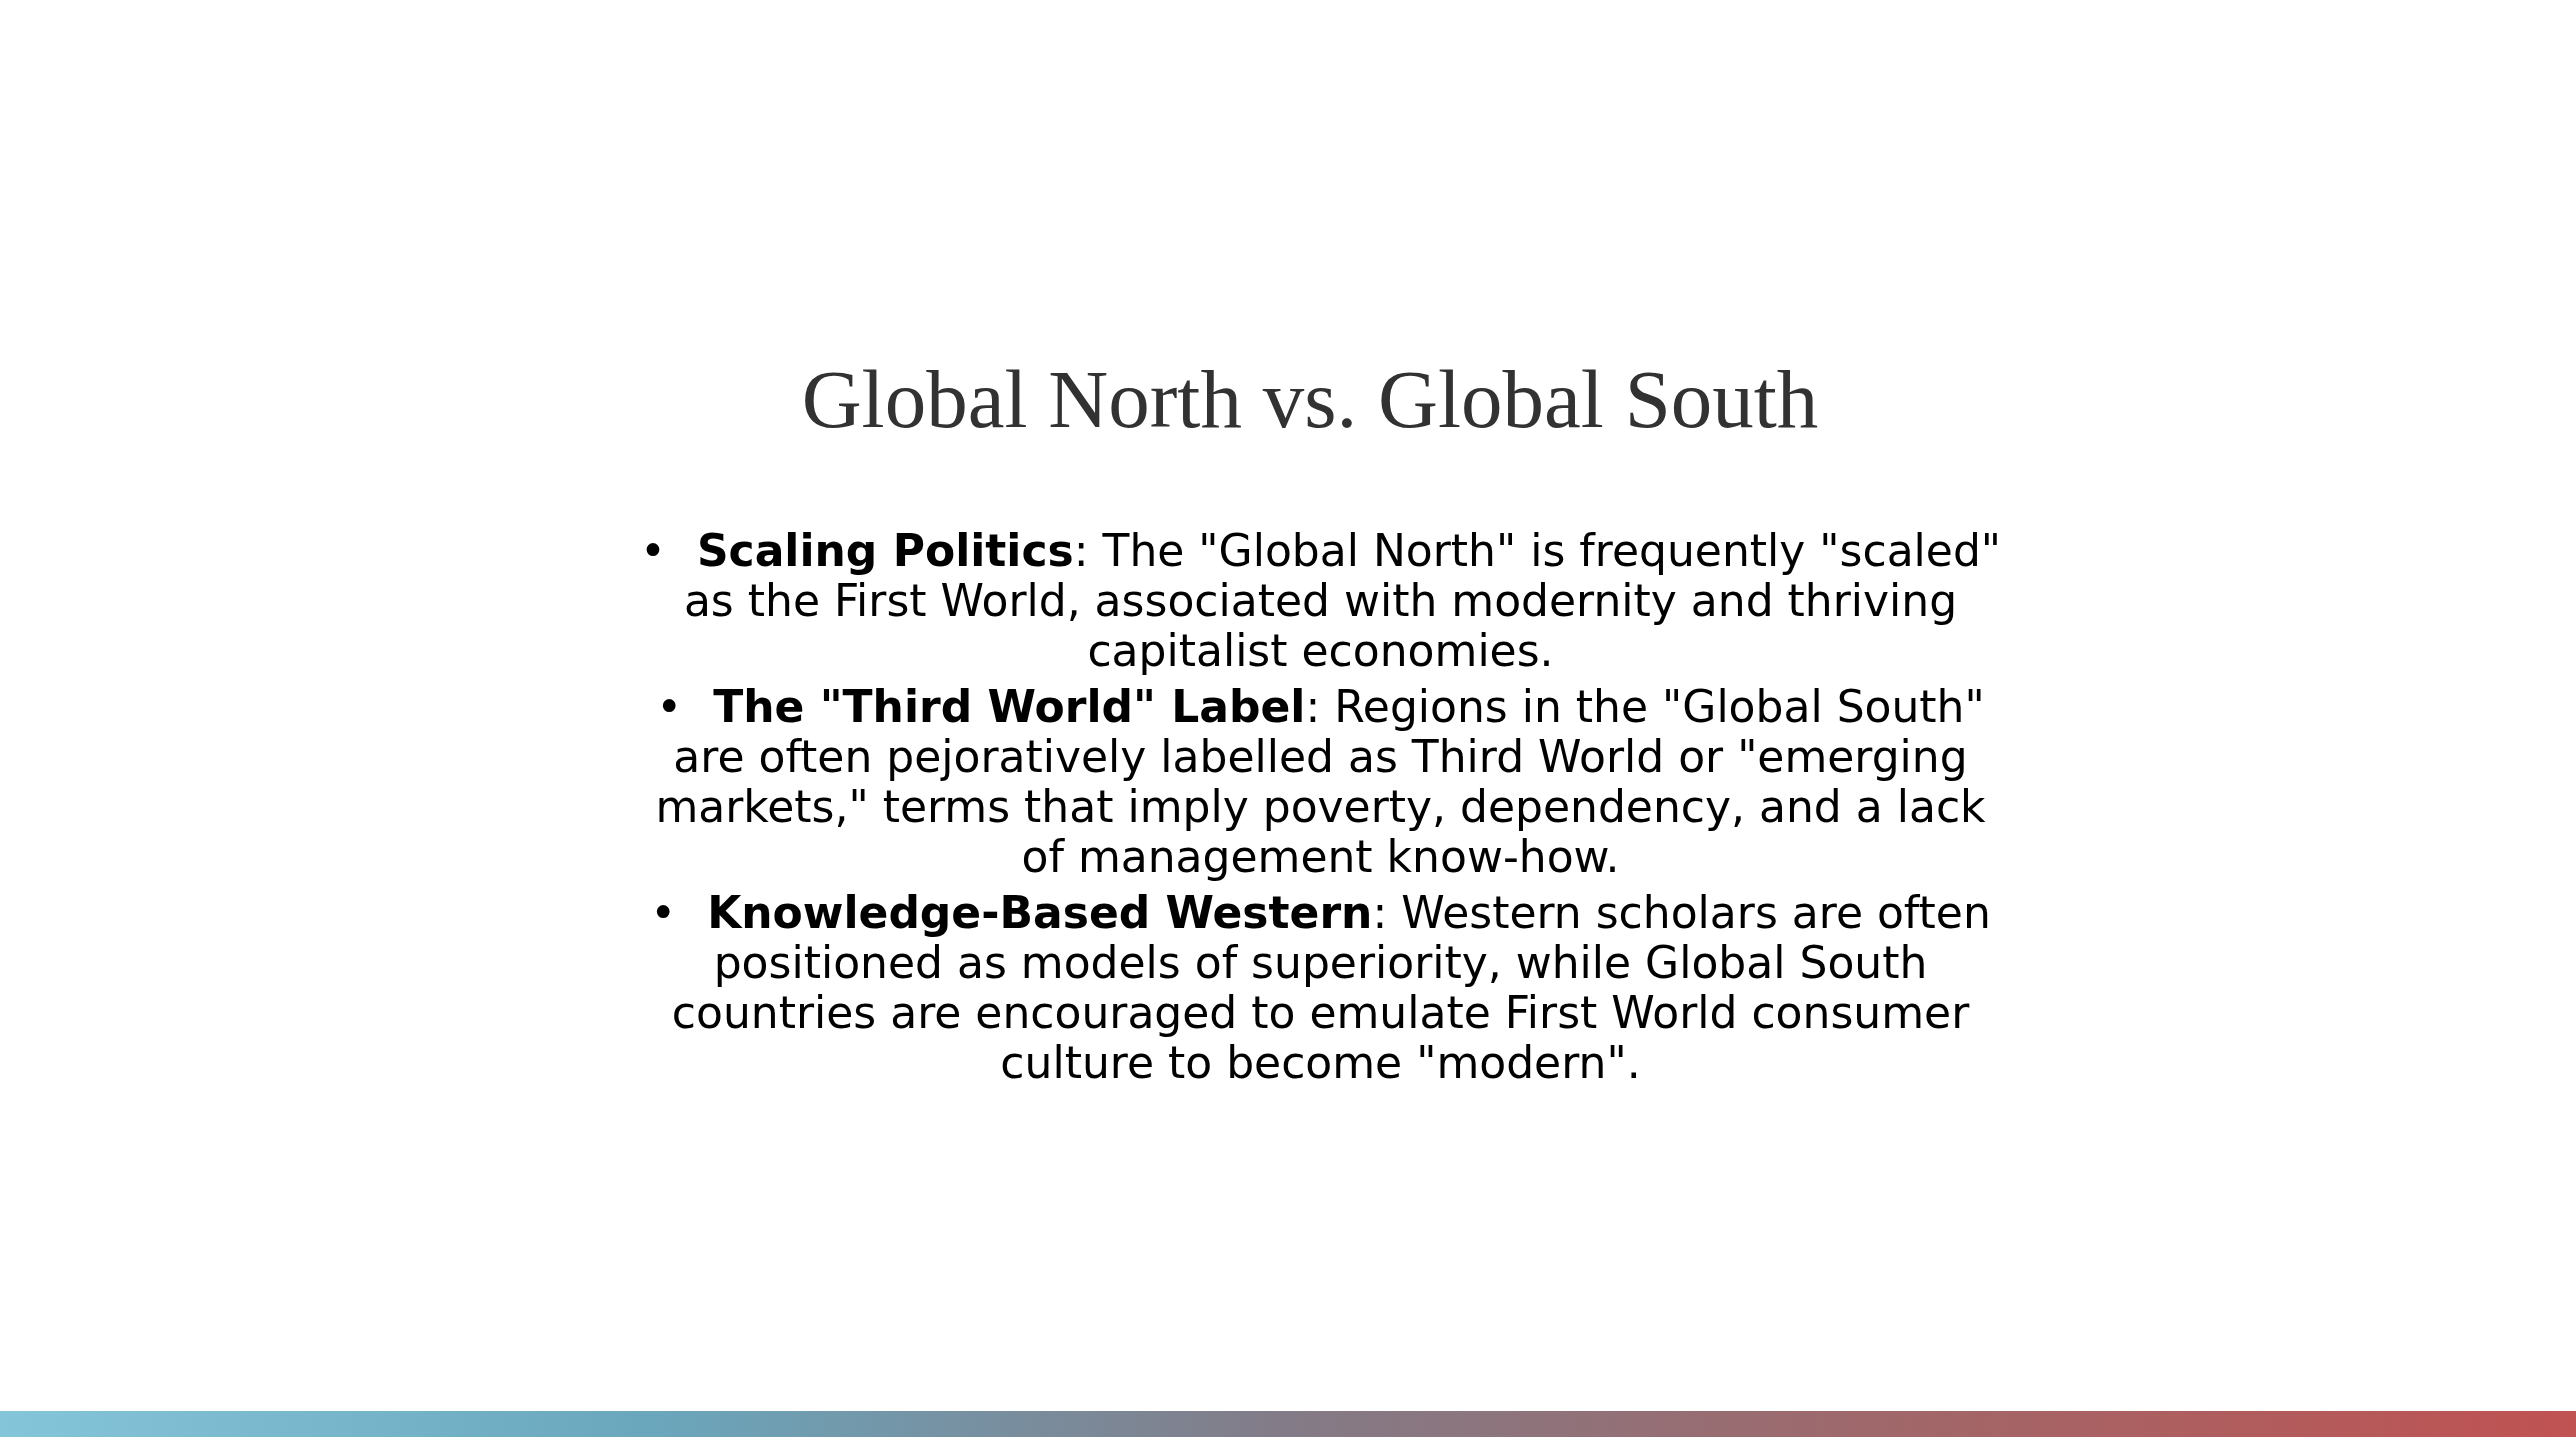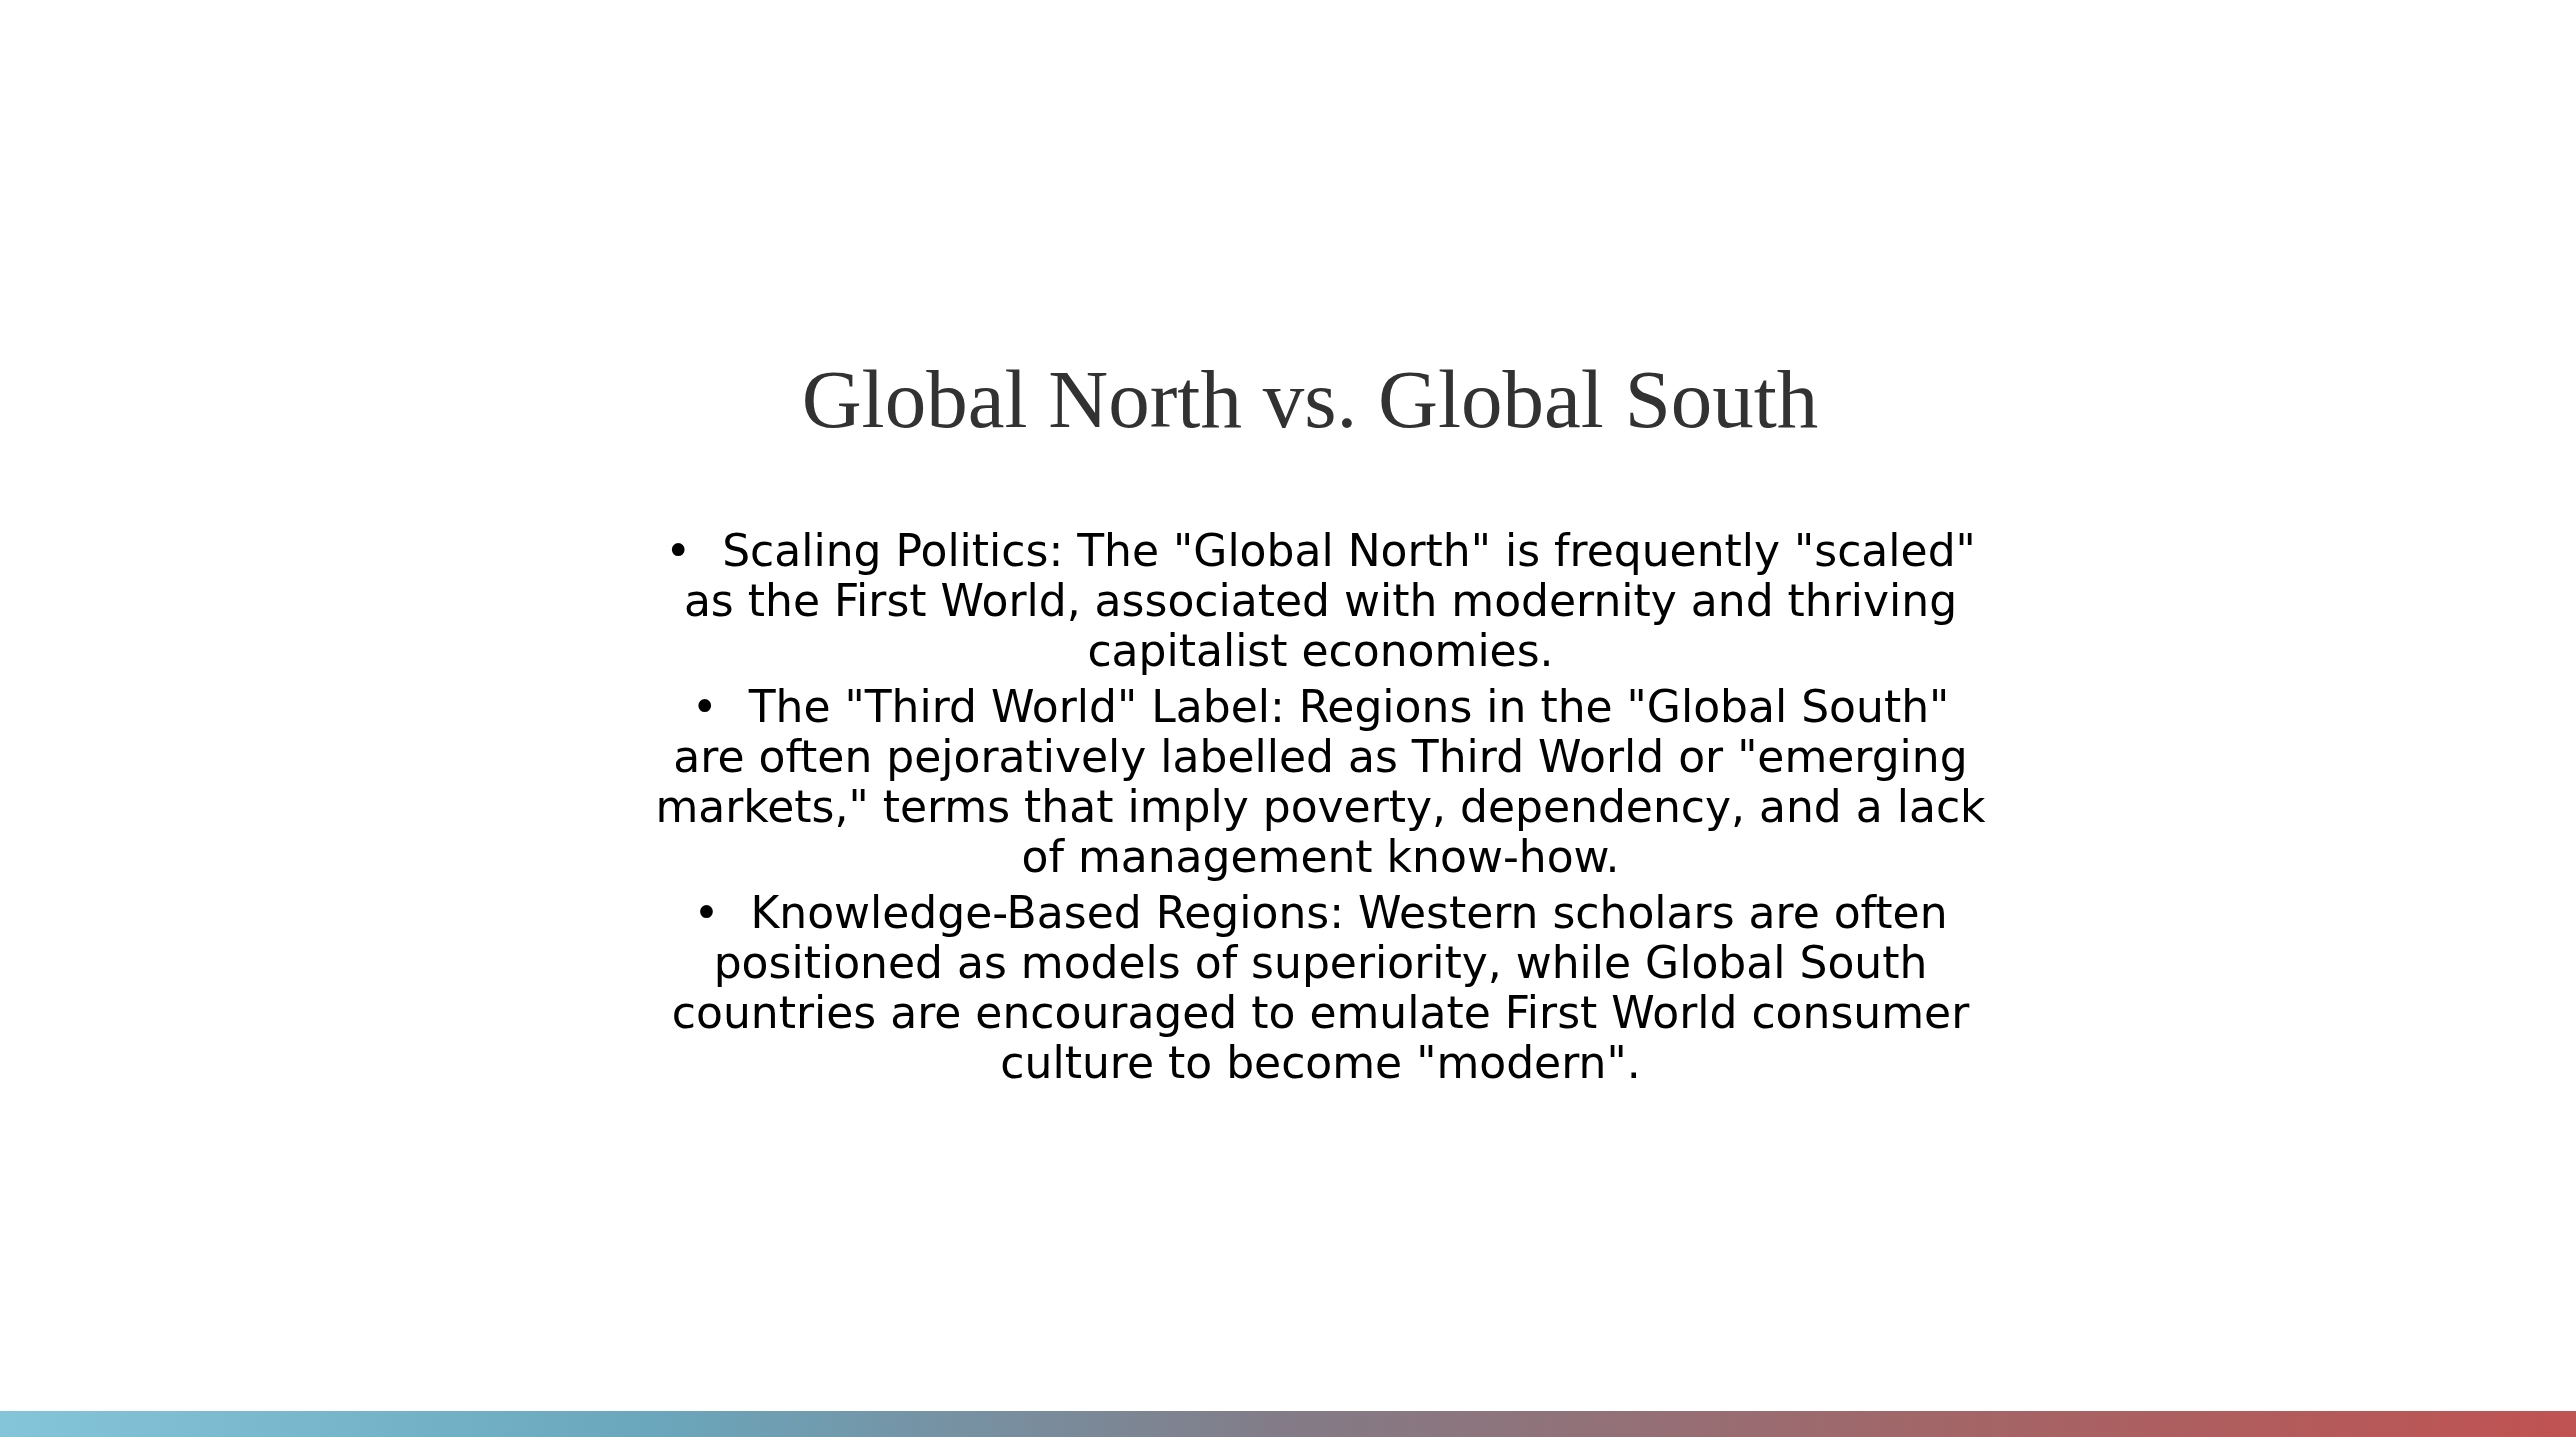--- a/index.html
+++ b/index.html
@@ -43,21 +43,21 @@
     color: #000000;
   }
   .bullet-item {
     margin: 0 0 6.2px 0;
   }
   .bullet-marker {
     display: inline-block;
     margin-right: 31px;
   }
   .bullet-lead {
-    font-weight: normal;
+    font-weight: bold;
   }
   .bullet-body {
     white-space: pre-line; 
   }
   
   .bottom-accent-bar {
     position: absolute;
     left: 0;
     right: 0;
     bottom: 0;
@@ -79,21 +79,21 @@
 
     <div class="bullet-item"><span class="bullet-marker">•</span><span class="bullet-lead">Scaling Politics</span><span class="bullet-body">: The "Global North" is frequently "scaled"
 as the First World, associated with modernity and thriving
 capitalist economies.</span></div>
 
     <div class="bullet-item"><span class="bullet-marker">•</span><span class="bullet-lead">The "Third World" Label</span><span class="bullet-body">: Regions in the "Global South"
 are often pejoratively labelled as Third World or "emerging
 markets," terms that imply poverty, dependency, and a lack
 of management know-how.</span></div>
 
-    <div class="bullet-item"><span class="bullet-marker">•</span><span class="bullet-lead">Knowledge-Based Regions</span><span class="bullet-body">: Western scholars are often
+    <div class="bullet-item"><span class="bullet-marker">•</span><span class="bullet-lead">Knowledge-Based Western</span><span class="bullet-body">: Western scholars are often
 positioned as models of superiority, while Global South
 countries are encouraged to emulate First World consumer
 culture to become "modern".</span></div>
 
 
   </div>
 
   <div class="bottom-accent-bar" style="background: linear-gradient(to right, rgb(133, 197, 217) 0%, rgb(106, 167, 189) 25%, rgb(131, 123, 135) 50%, rgb(162, 102, 104) 75%, rgb(192, 82, 82) 100%);"></div>
 
 </div>

